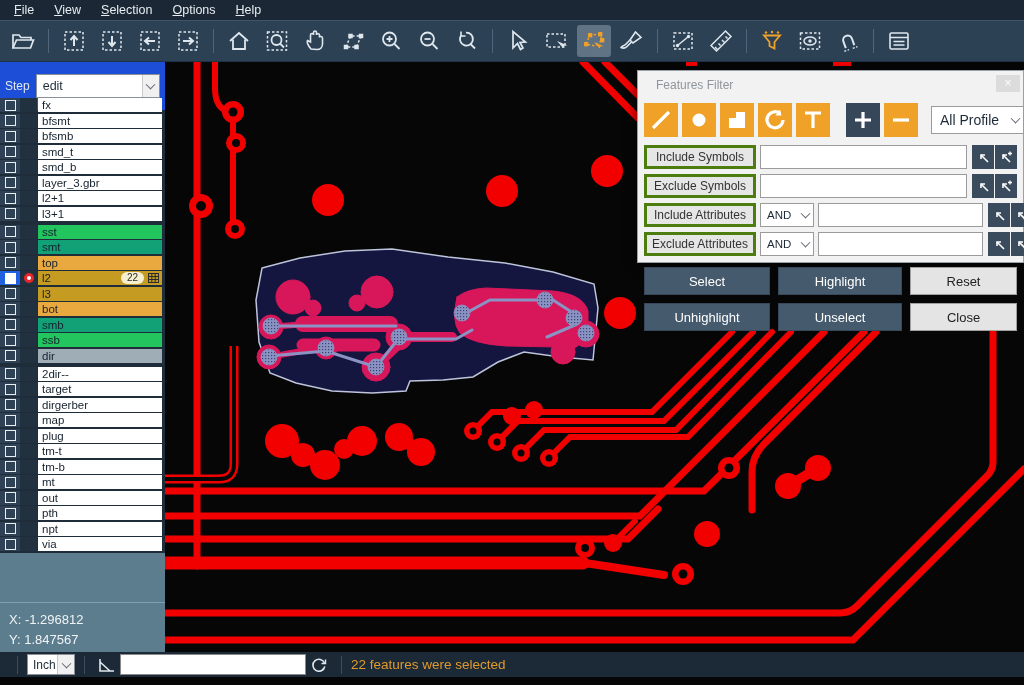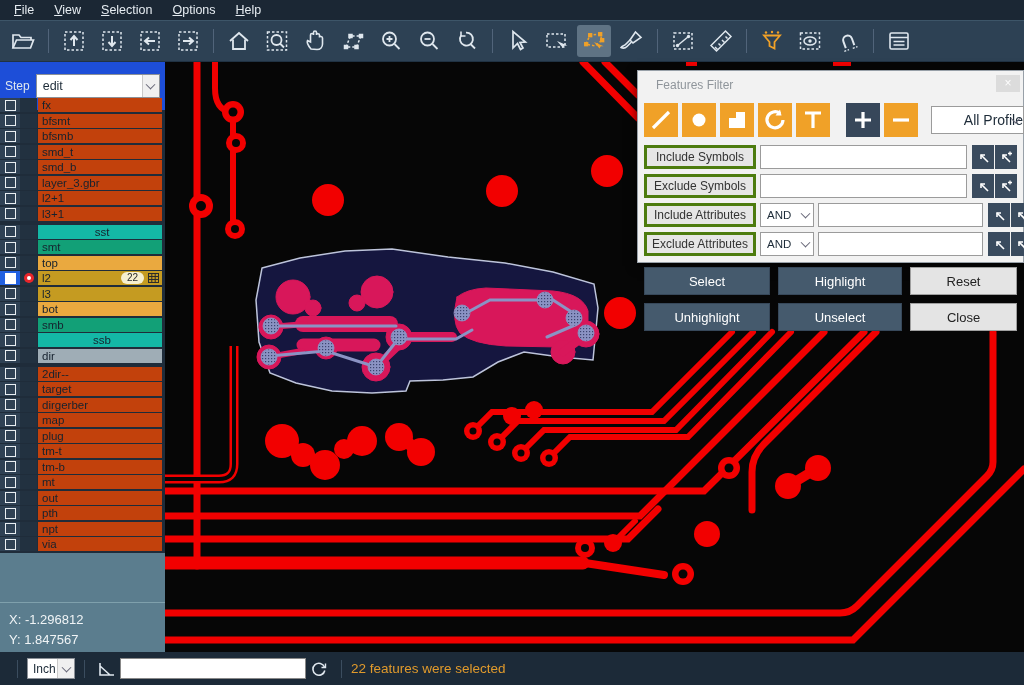--- a/index.html
+++ b/index.html
@@ -34,21 +34,21 @@
   .lrow.gap{margin-top:4px;}
   .lcheck{width:20px;background:#2f4154;display:flex;align-items:center;justify-content:center;flex:0 0 auto;}
   .lcheck .box{width:9px;height:9px;border:1.5px solid #e9eef2;background:#2f4154;}
   .lcheck.sel{background:#2160e0;}
   .lcheck.sel .box{background:#fff;border-color:#fff;}
   .lind{width:17px;background:#223140;display:flex;align-items:center;justify-content:center;flex:0 0 auto;}
   .lind .dot{width:10px;height:10px;border-radius:50%;background:#e8252a;position:relative;}
   .lind .dot::after{content:"";position:absolute;left:3px;top:3px;width:4px;height:4px;border-radius:50%;background:#fff;}
   .lchip{flex:1;margin-left:1px;margin-right:3px;display:flex;align-items:center;font-size:11.5px;
          color:#16222e;padding-left:4px;overflow:hidden;white-space:nowrap;}
-  .c-teal{background:#c2410c;}.c-white{background:#14b8a6;justify-content:center;}.c-green{background:#12a077;}
+  .c-teal{background:#ffffff;}.c-white{background:#22c55e;}.c-green{background:#12a077;}
   .c-amber{background:#eaa93f;}.c-gold{background:#c59b21;}.c-gray{background:#9fadb6;}
   .lbadge{margin-left:auto;background:#f6efcf;color:#2c2c2c;font-size:10px;border-radius:7px;
           padding:0 6px;line-height:12px;}
   .lgrid{margin:0 3px 0 4px;display:flex;align-items:center;}
   #xy-area{position:absolute;left:0;top:491px;width:165px;height:99px;background:#5b7d8e;}
   #coords{position:absolute;left:0;top:49px;right:0;border-top:1px solid #7fa0ac;padding:7px 0 0 9px;}
   .coord{color:#f0f4f6;font-size:13px;line-height:20px;}
   
   #canvas{position:absolute;left:165px;top:62px;width:859px;height:590px;background:#060606;}
   
@@ -56,37 +56,37 @@
           border:1px solid #98a0a8;box-sizing:border-box;box-shadow:0 3px 10px rgba(0,0,0,.6);}
   #dlg-title{position:absolute;left:0;top:0;right:0;height:26px;}
   #dlg-title-text{position:absolute;left:18px;top:7px;font-size:12px;color:#8f959b;}
   #dlg-close{position:absolute;left:358px;top:4px;width:24px;height:17px;background:#dcdcdc;
              color:#fdfdfd;font-size:12px;text-align:center;line-height:16px;}
   #dlg-tools{position:absolute;left:6px;top:32px;display:flex;align-items:center;}
   .obtn{width:34px;height:34px;background:#f0a128;display:flex;align-items:center;justify-content:center;
         margin-right:4px;flex:0 0 auto;}
   .obtn.dark{background:#37475a;}
   .obtn.gap{margin-left:12px;}
-  #profile-select{width:93px;height:28px;margin-left:9px;font-size:14px;padding-left:8px;border-color:#9b9b9b;justify-content:flex-end;}
+  #profile-select{width:93px;height:28px;margin-left:9px;font-size:14px;padding-left:8px;border-color:#9b9b9b;}
   #filter-rows{position:absolute;left:6px;top:74px;right:6px;}
   .frow{display:flex;height:24px;margin-bottom:5px;align-items:stretch;}
   .flabel{width:112px;flex:0 0 auto;margin-right:4px;background:#e6e6e6;border:3px solid #4d7c0f;
           font-size:12px;color:#333;font-family:"Liberation Sans",sans-serif;padding:0;}
   .fand{width:54px;flex:0 0 auto;margin-right:4px;font-size:11.5px;padding-left:6px;border-color:#9b9b9b;}
   .finput{flex:1;border:1px solid #9b9b9b;background:#fff;margin-right:4px;font-size:12px;
           font-family:"Liberation Sans",sans-serif;padding:0 4px;box-sizing:border-box;}
   .arrbtn{width:22px;flex:0 0 auto;background:#3a4b5e;border:none;display:flex;align-items:center;
           justify-content:center;margin-left:1px;padding:0;}
   #dialog-actions{position:absolute;left:6px;right:6px;top:196px;display:grid;
                   grid-template-columns:126px 124px 1fr;grid-auto-rows:28px;gap:8px;}
   .abtn{border:none;font-size:13px;font-family:"Liberation Sans",sans-serif;padding:0;}
   .abtn.dark{background:#455a6d;color:#fff;border:1px solid #37485a;}
   .abtn.light{background:#e4e4e4;color:#222;border:1px solid #9f9f9f;}
   
-  #statusbar{position:absolute;left:0;top:652px;width:1024px;height:33px;background:#1c2a38;
+  #statusbar{position:absolute;left:0;top:652px;width:1024px;height:25px;background:#1c2a38;
              display:flex;align-items:center;padding-left:8px;box-sizing:border-box;}
   .ssep{width:1px;height:18px;background:#3b4d5f;margin:0 9px;flex:0 0 auto;}
   #unit-select{width:48px;height:21px;font-size:12px;padding-left:5px;}
   #cmd-input{width:186px;height:21px;background:#fff;border:1px solid #888;box-sizing:border-box;
              font-size:12px;font-family:"Liberation Sans",sans-serif;padding:0 4px;}
   #status-message{color:#e09a2c;font-size:13.5px;}
   .sicon{display:flex;align-items:center;justify-content:center;margin:0 4px;flex:0 0 auto;}
 </style>
 </head>
 <body>

